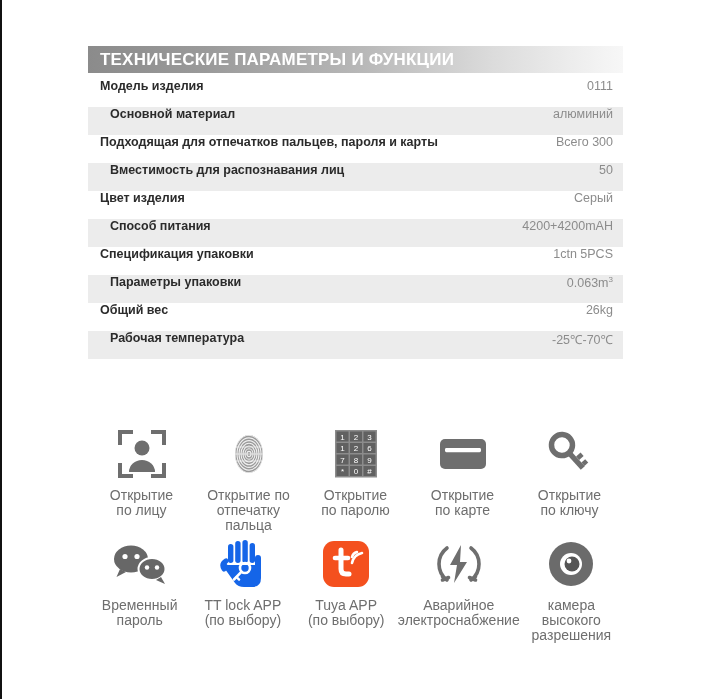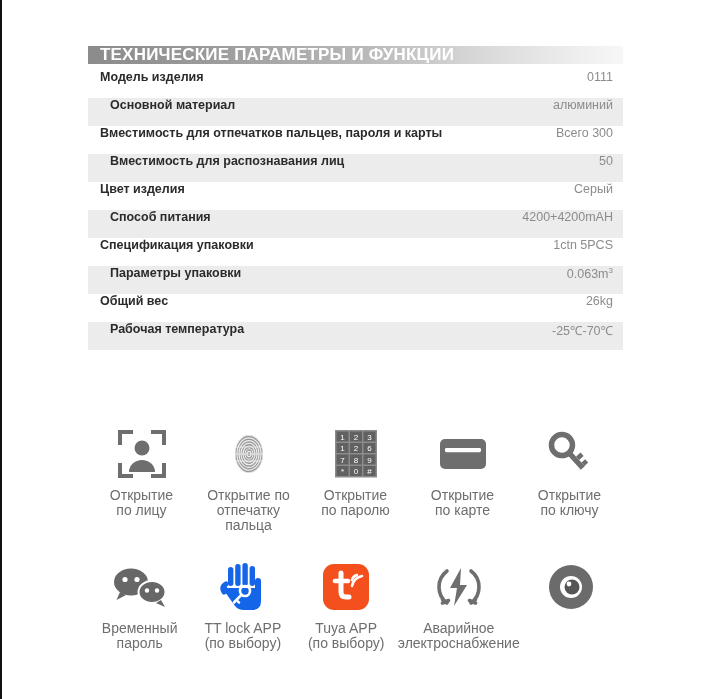--- a/index.html
+++ b/index.html
@@ -23,21 +23,21 @@
     background: #111111;
   }
   .sheet {
     position: absolute;
     left: 88px;
     top: 46px;
     width: 535px;
   }
   
   .spec-header {
-    height: 18px;
+    height: 27px;
     background: linear-gradient(to right, #8b8b8b 0%, #9a9a9a 22%, #b9b9b9 52%, #dcdcdc 76%, #f2f2f2 95%, #f7f7f7 100%);
     display: flex;
     align-items: center;
     padding-left: 12px;
     box-sizing: border-box;
   }
   .spec-header-title {
     color: #ffffff;
     font-size: 17px;
     font-weight: bold;
@@ -77,21 +77,21 @@
   }
   
   .feature-grid {
     position: absolute;
     left: 88px;
     display: grid;
     grid-template-columns: repeat(5, 1fr);
     width: 535px;
   }
   #feature-grid-row1 { top: 428px; }
-  #feature-grid-row2 { top: 561px; }
+  #feature-grid-row2 { top: 538px; }
 
   .feature-cell {
     display: flex;
     flex-direction: column;
     align-items: center;
   }
   .feature-icon {
     height: 52px;
     display: flex;
     align-items: center;
@@ -122,21 +122,21 @@
   <div class="spec-table" id="spec-table">
       <div class="spec-row">
         <div class="spec-label">Модель изделия</div>
         <div class="spec-value">0111</div>
       </div>
       <div class="spec-row shaded">
         <div class="spec-label">Основной материал</div>
         <div class="spec-value">алюминий</div>
       </div>
       <div class="spec-row">
-        <div class="spec-label">Вместимость для отпечатков пальцев, пароля и карты</div>
+        <div class="spec-label">Подходящая для отпечатков пальцев, пароля и карты</div>
         <div class="spec-value">Всего 300</div>
       </div>
       <div class="spec-row shaded">
         <div class="spec-label">Вместимость для распознавания лиц</div>
         <div class="spec-value">50</div>
       </div>
       <div class="spec-row">
         <div class="spec-label">Цвет изделия</div>
         <div class="spec-value">Серый</div>
       </div>
@@ -339,14 +339,19 @@
     </div>
     <div class="feature-cell">
       <div class="feature-icon">
         <svg width="46" height="46" viewBox="0 0 46 46">
           <circle cx="23" cy="23" r="22" fill="#6b6b6b"></circle>
           <circle cx="23" cy="23" r="11" fill="#ffffff"></circle>
           <circle cx="24" cy="23" r="7.5" fill="#555555"></circle>
           <circle cx="21" cy="20" r="2.4" fill="#ffffff"></circle>
         </svg>
       </div>
+      <div class="feature-caption">
+        <span class="sub">камера</span>
+        <span class="sub">высокого</span>
+        <span class="sub">разрешения</span>
+      </div>
     </div>
   </div>
 
 </body></html>

